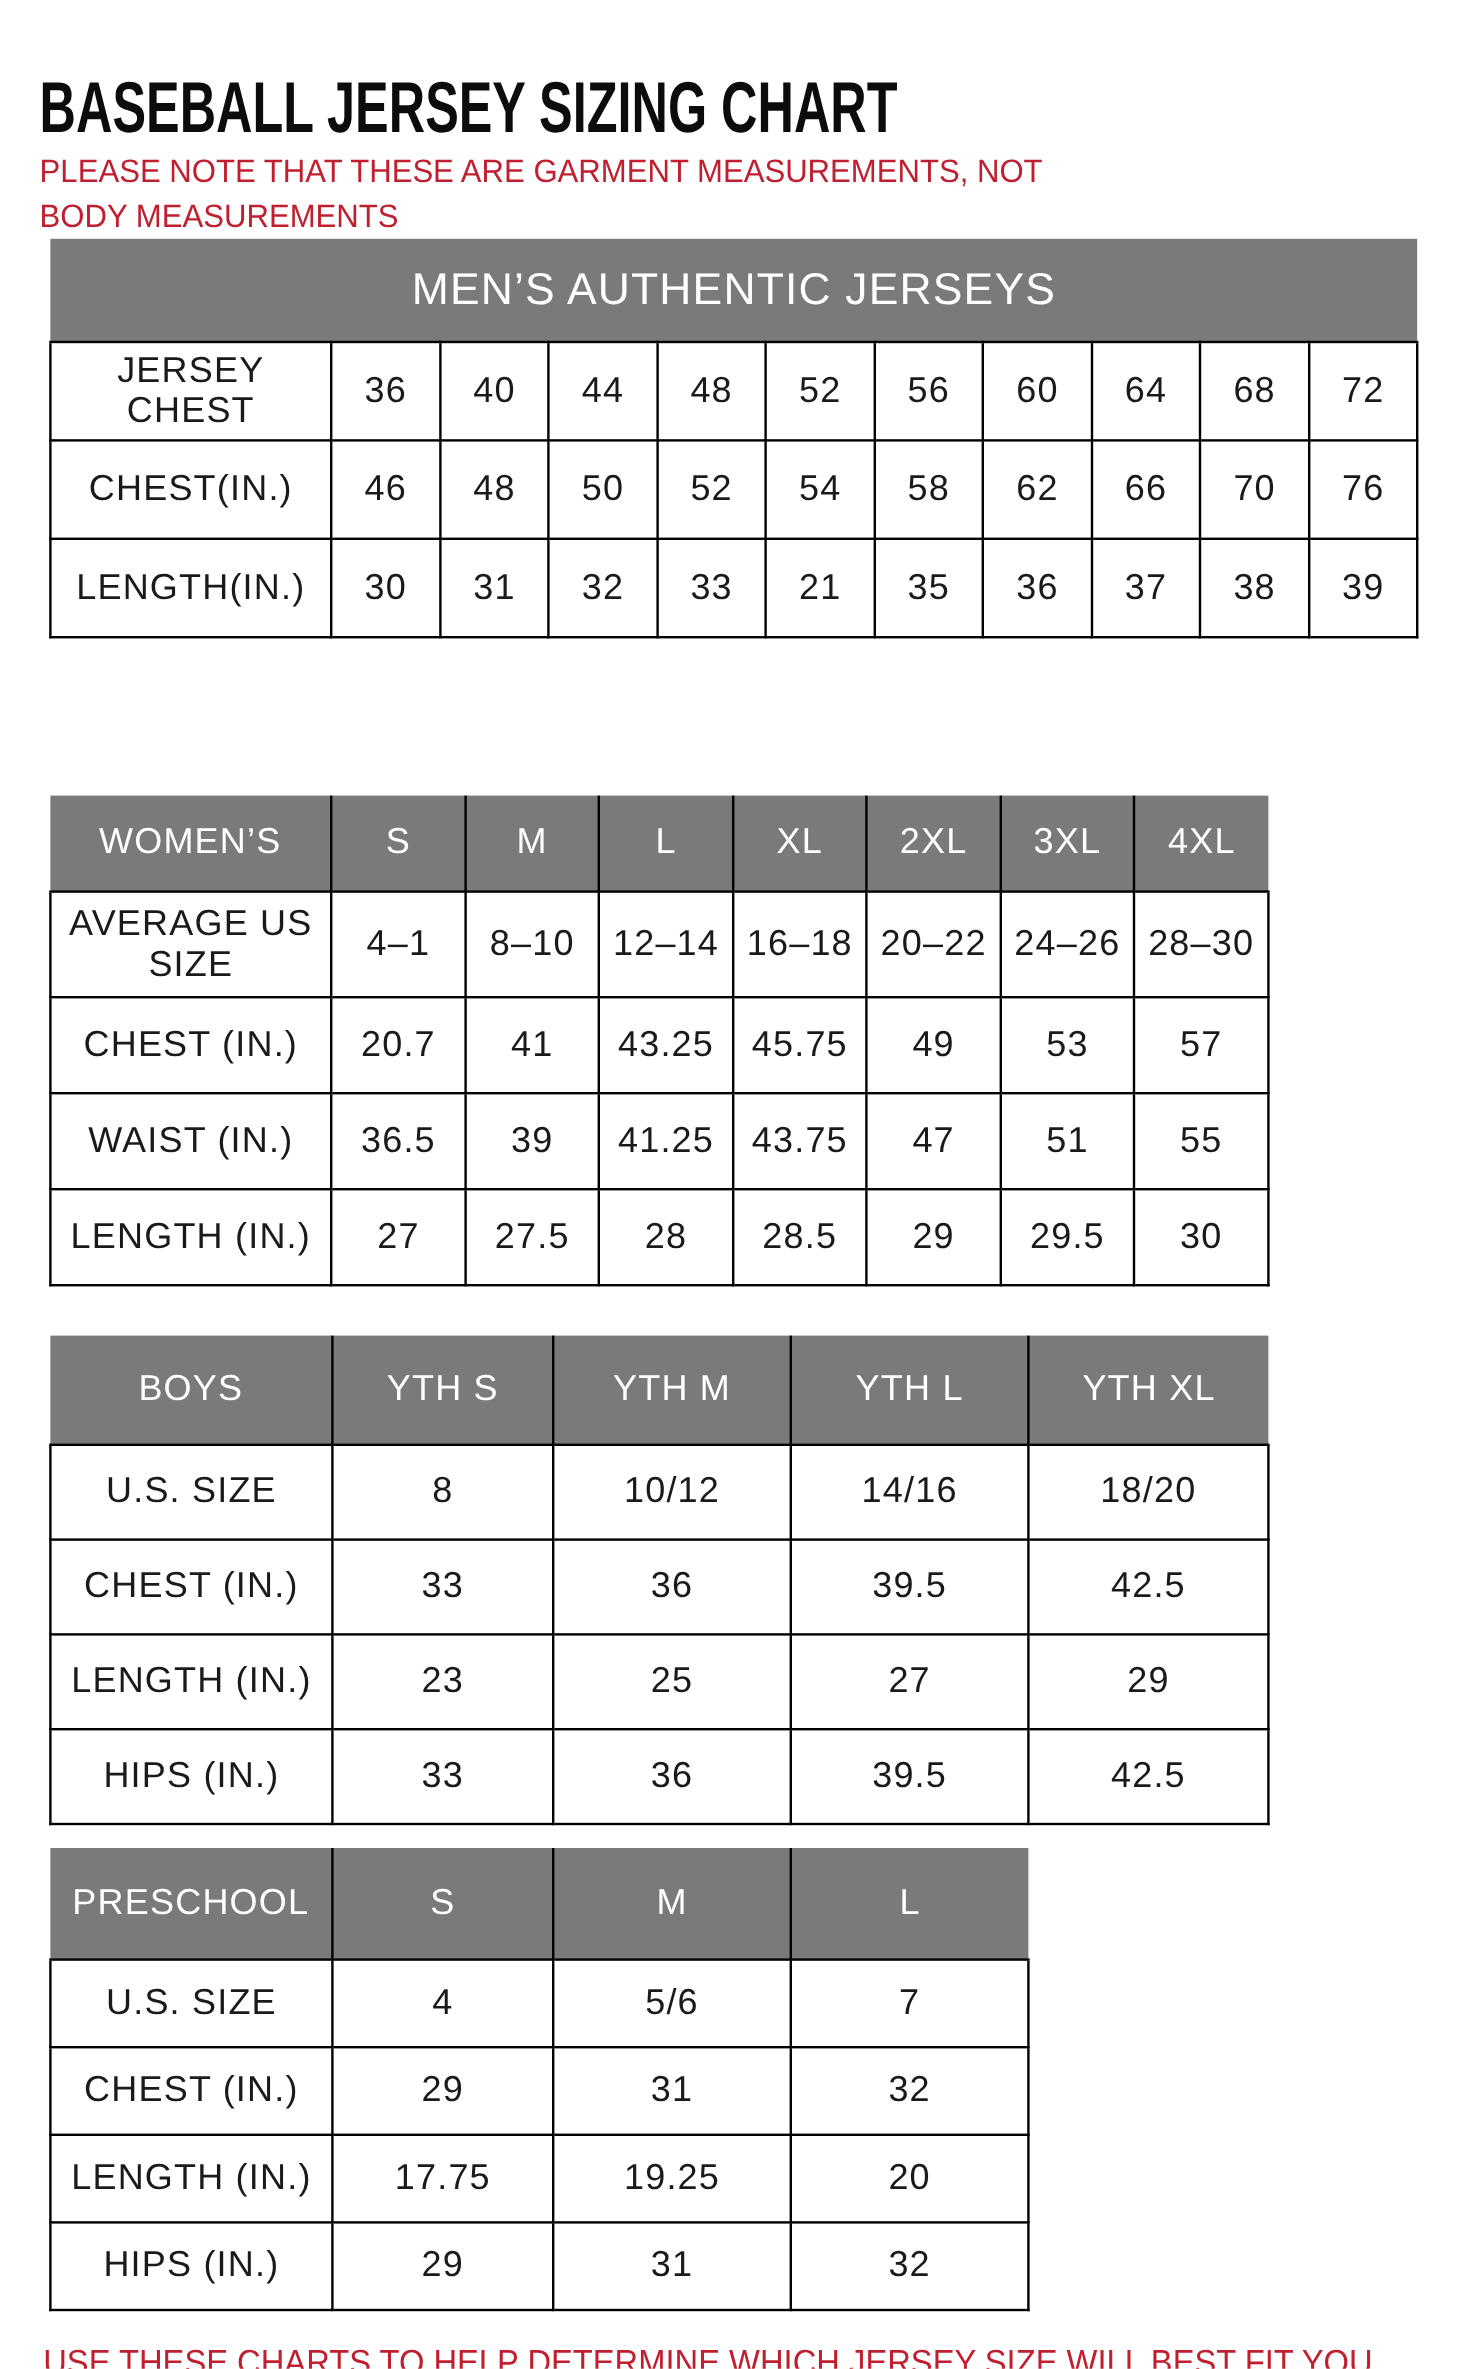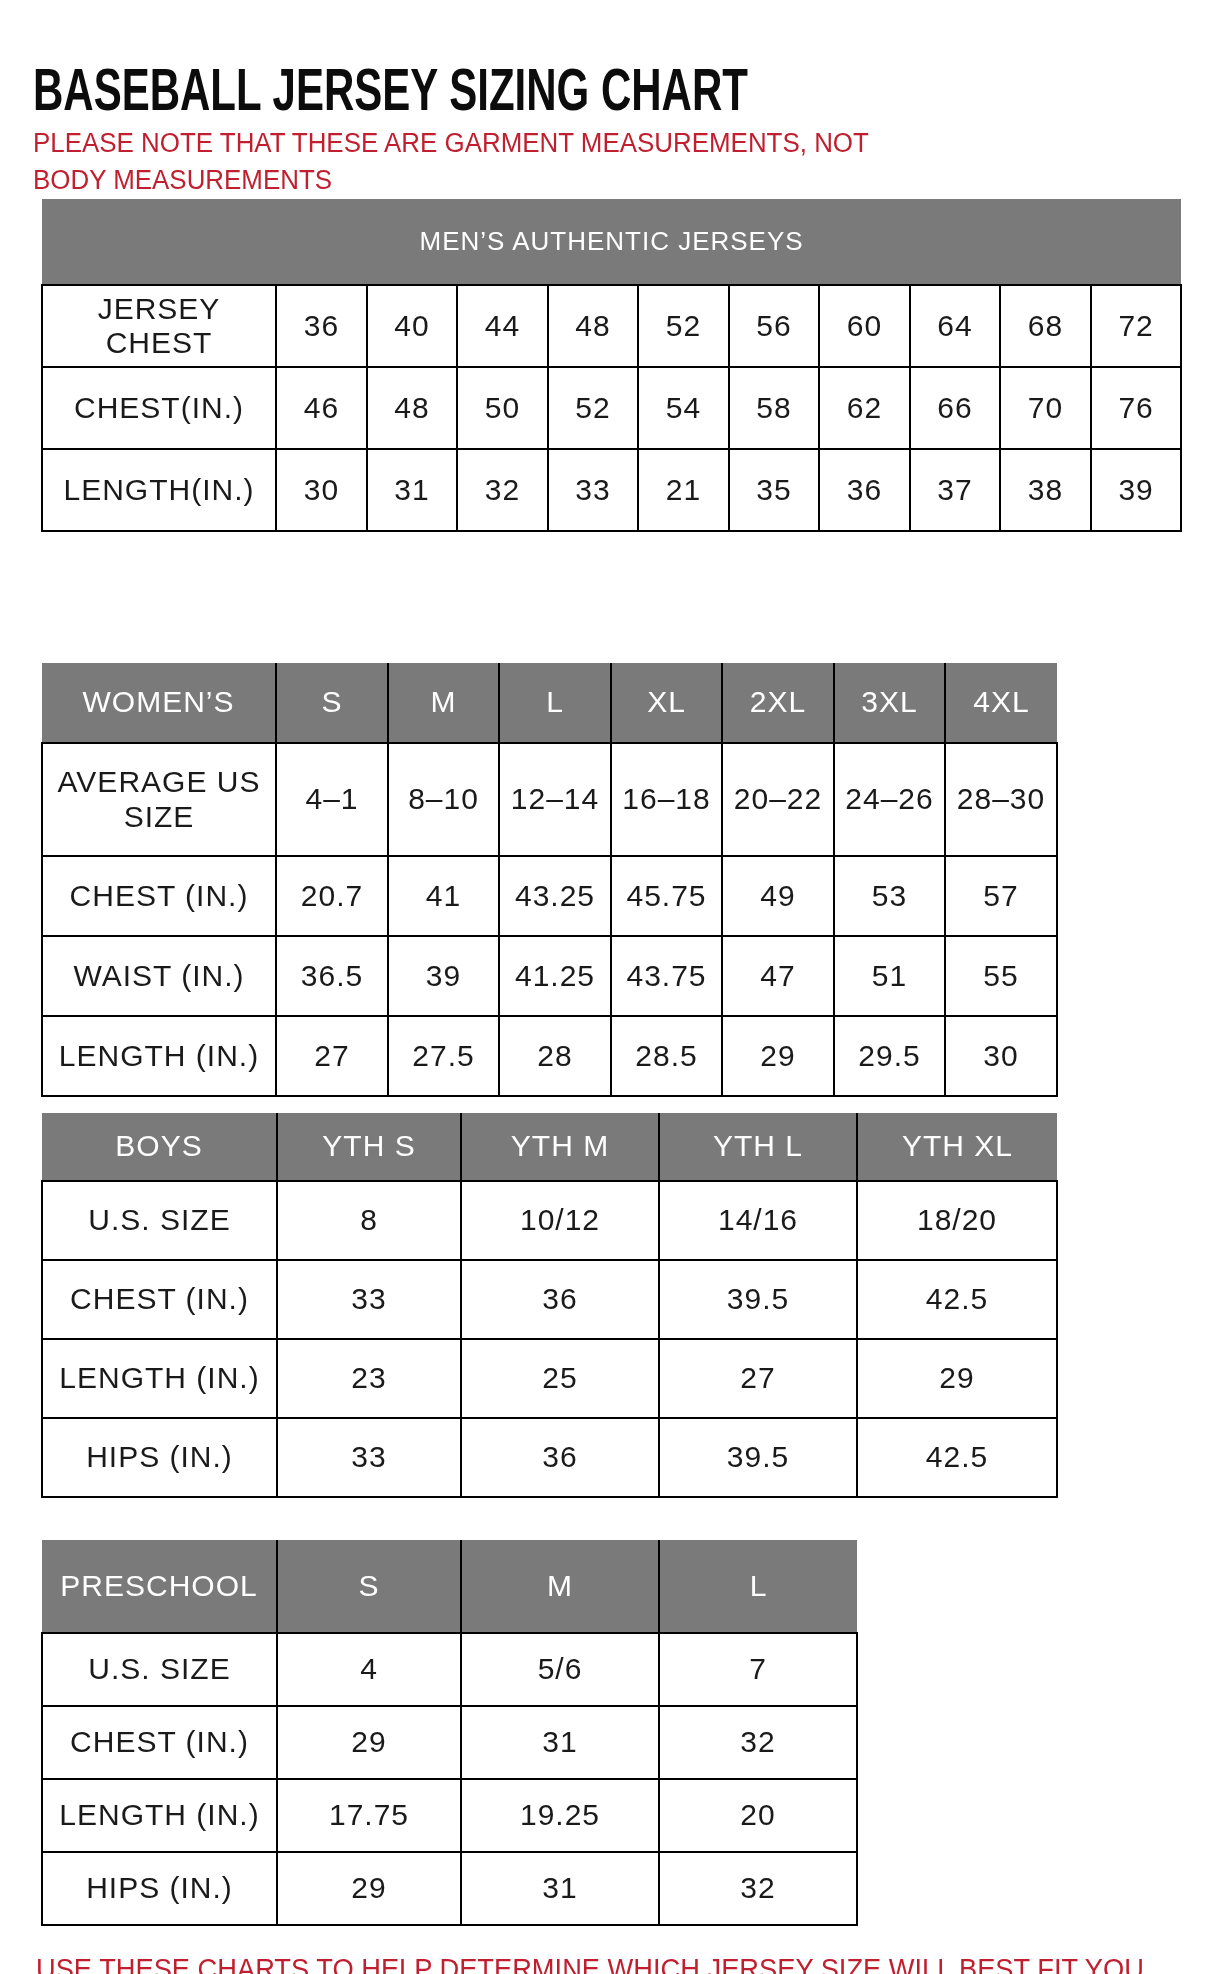--- a/index.html
+++ b/index.html
@@ -56,43 +56,43 @@
     letter-spacing: 1px;
     color: var(--ink);
     text-align: center;
     vertical-align: middle;
   }
 
   
   .sizing-table th.merged-title {
     background: var(--gray);
     color: #ffffff;
-    font-size: 26px;
+    font-size: 37px;
     letter-spacing: 1px;
     border: none;
     border-bottom: 2px solid var(--line);
   }
 
   
   .gray-head tr.header-row th {
     background: var(--gray);
     color: #ffffff;
     border-top: none;
   }
   .gray-head tr.header-row th:first-child { border-left: none; }
   .gray-head tr.header-row th:last-child  { border-right: none; }
 
   
   .mens tr.merged-row  { height: 86px; }
   .mens tr.header-row  { height: 84px; }
   .mens tr.data-row    { height: 82px; }
   .womens tr.header-row { height: 80px; }
   .womens tr.data-row   { height: 80px; }
-  .womens tr.row-0      { height: 113px; }
-  .boys tr.header-row   { height: 68px; }
+  .womens tr.row-0      { height: 88px; }
+  .boys tr.header-row   { height: 91px; }
   .boys tr.data-row     { height: 79px; }
   .preschool tr.header-row { height: 93px; }
   .preschool tr.data-row   { height: 73px; }
 
   .page-footer {
     position: absolute; left: 36px; top: 1924px;
     font-size: 29px; font-weight: 400;
     color: var(--red);
     white-space: nowrap;
     transform: scaleX(0.94);

